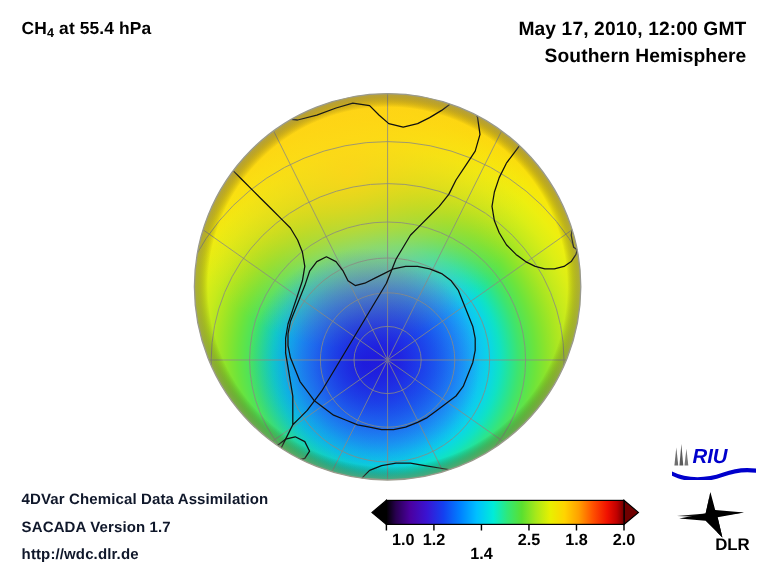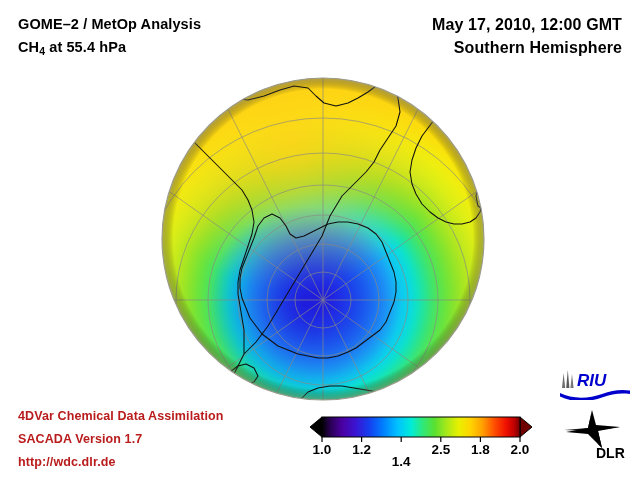--- a/index.html
+++ b/index.html
@@ -50,21 +50,21 @@
     height: 326px;
   }
 
   
   .ftr-left {
     position: absolute;
     left: 18px;
     top: 405px;
     font-size: 12.5px;
     font-weight: bold;
-    color: #b91c1c;
+    color: #0f172a;
     line-height: 23px;
     letter-spacing: 0.1px;
   }
 
   
   #cbar-block {
     position: absolute;
     left: 308px;
     top: 400px;
     width: 230px;
@@ -117,21 +117,20 @@
     width: 66px;
     height: 54px;
   }
 </style>
 </head>
 <body>
 
 <div id="stage">
 
   <div class="hdr-left">
-    <div class="hdr-line">GOME–2 / MetOp Analysis</div>
     <div class="hdr-line"><span>CH</span><span class="sub">4</span><span> at 55.4 hPa</span></div>
   </div>
 
   <div class="hdr-right">
     <div class="hdr-line">May 17, 2010, 12:00 GMT</div>
     <div class="hdr-line">Southern Hemisphere</div>
   </div>
 
   <div id="globe-wrap">
     <svg width="326" height="326" viewBox="0 0 326 326">
@@ -305,21 +304,21 @@
       <g id="cbar-ticks" stroke="#000" stroke-width="1.2">
           <line x1="14" y1="22" x2="14" y2="27"></line>
           <line x1="53.599999999999994" y1="22" x2="53.599999999999994" y2="27"></line>
           <line x1="93.19999999999999" y1="22" x2="93.19999999999999" y2="27"></line>
           <line x1="132.8" y1="22" x2="132.8" y2="27"></line>
           <line x1="172.4" y1="22" x2="172.4" y2="27"></line>
           <line x1="212" y1="22" x2="212" y2="27"></line>
         </g>
     </svg>
     <div id="cbar-ticklabels">
-        <span style="left: 14px;">1.0</span>
+        <span style="left: 28px;">1.0</span>
         <span style="left: 53.6px;">1.2</span>
         <span style="left: 93.2px; margin-top: 12px;">1.4</span>
         <span style="left: 132.8px;">2.5</span>
         <span style="left: 172.4px;">1.8</span>
         <span style="left: 212px;">2.0</span>
       </div>
   </div>
 
   <svg id="logo-riu" viewBox="0 0 74 32">
     <g>

